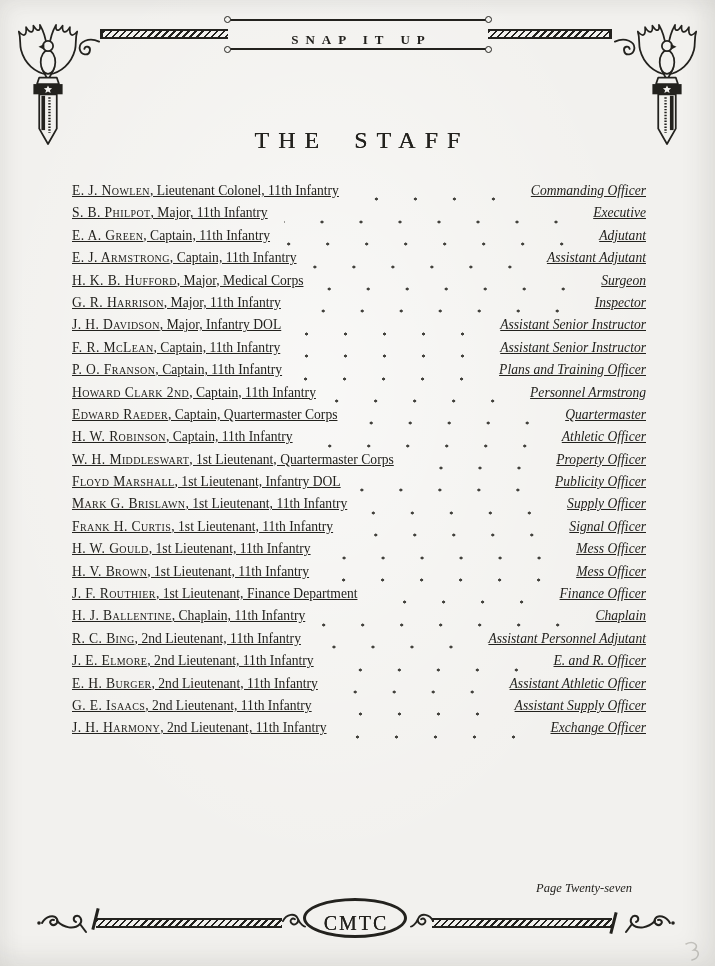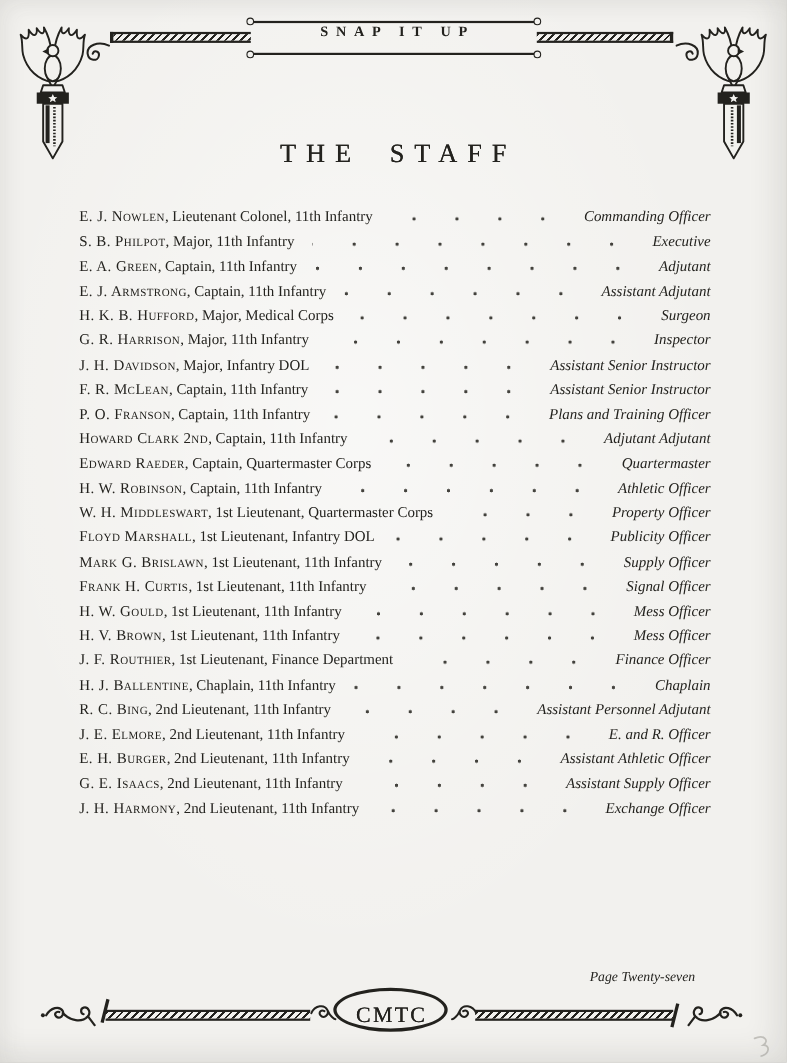--- a/index.html
+++ b/index.html
@@ -25,35 +25,35 @@
   .bar.cap-l { border-left:3px solid var(--ink); }
   .bar.cap-r { border-right:3px solid var(--ink); }
   #hdr-bar-left  { left:100px; top:29px; width:128px; }
   #hdr-bar-right { left:488px; top:29px; width:124px; }
   .curl { position:absolute; width:24px; height:24px; }
   #hdr-curl-left  { left:76px;  top:36px; }
   #hdr-curl-right { left:614px; top:36px; transform:scaleX(-1); }
   #cartouche {
     position:absolute; left:228px; top:19px; width:260px; height:31px;
     border-top:2px solid var(--ink); border-bottom:2px solid var(--ink);
-    display:flex; align-items:flex-start; justify-content:center;
+    display:flex; align-items:flex-end; justify-content:center;
   }
   #cartouche i { position:absolute; width:7px; height:7px; border:1.6px solid var(--ink); border-radius:50%; background:var(--paper); }
   #cartouche i.tl { left:-4px; top:-5px; }  #cartouche i.bl { left:-4px; bottom:-5px; }
   #cartouche i.tr { right:-4px; top:-5px; } #cartouche i.br { right:-4px; bottom:-5px; }
   #banner-text { font-weight:700; font-size:13px; letter-spacing:7px; text-indent:7px; white-space:nowrap; }
   
   #page-title {
     position:absolute; left:0; top:127px; width:100%; text-align:center;
     font-size:24px; letter-spacing:9px; word-spacing:11px; text-indent:9px;
     text-shadow:0 0 .5px var(--ink); white-space:nowrap;
   }
   
   #staff-list { position:absolute; left:72px; top:183px; width:574px; }
-  .row { display:flex; align-items:flex-end; height:22.4px; font-size:13.6px; }
+  .row { display:flex; align-items:flex-start; height:22.4px; font-size:13.6px;text-decoration:underline; }
   .row .left  { white-space:nowrap; }
   .row .name  { font-variant:small-caps; letter-spacing:.4px; }
   .row .leader {
     flex:1 1 auto; height:14px; align-self:flex-end; margin:0 10px 0 16px; min-width:20px;
     background-image:radial-gradient(circle, #42413c 1.3px, transparent 1.8px);
     background-size:39px 4px; background-repeat:repeat-x;
     background-position:right 8px bottom 4px;
   }
   .row .pos { white-space:nowrap; font-style:italic; font-size:13.6px; }
   
@@ -182,21 +182,21 @@
         <span class="pos">Assistant Senior Instructor</span>
       </div>
       <div class="row">
         <span class="left"><span class="name">P. O. Franson</span><span>, Captain, 11th Infantry</span></span>
         <span class="leader"></span>
         <span class="pos">Plans and Training Officer</span>
       </div>
       <div class="row">
         <span class="left"><span class="name">Howard Clark 2nd</span><span>, Captain, 11th Infantry</span></span>
         <span class="leader"></span>
-        <span class="pos">Adjutant Adjutant</span>
+        <span class="pos">Personnel Armstrong</span>
       </div>
       <div class="row">
         <span class="left"><span class="name">Edward Raeder</span><span>, Captain, Quartermaster Corps</span></span>
         <span class="leader"></span>
         <span class="pos">Quartermaster</span>
       </div>
       <div class="row">
         <span class="left"><span class="name">H. W. Robinson</span><span>, Captain, 11th Infantry</span></span>
         <span class="leader"></span>
         <span class="pos">Athletic Officer</span>

